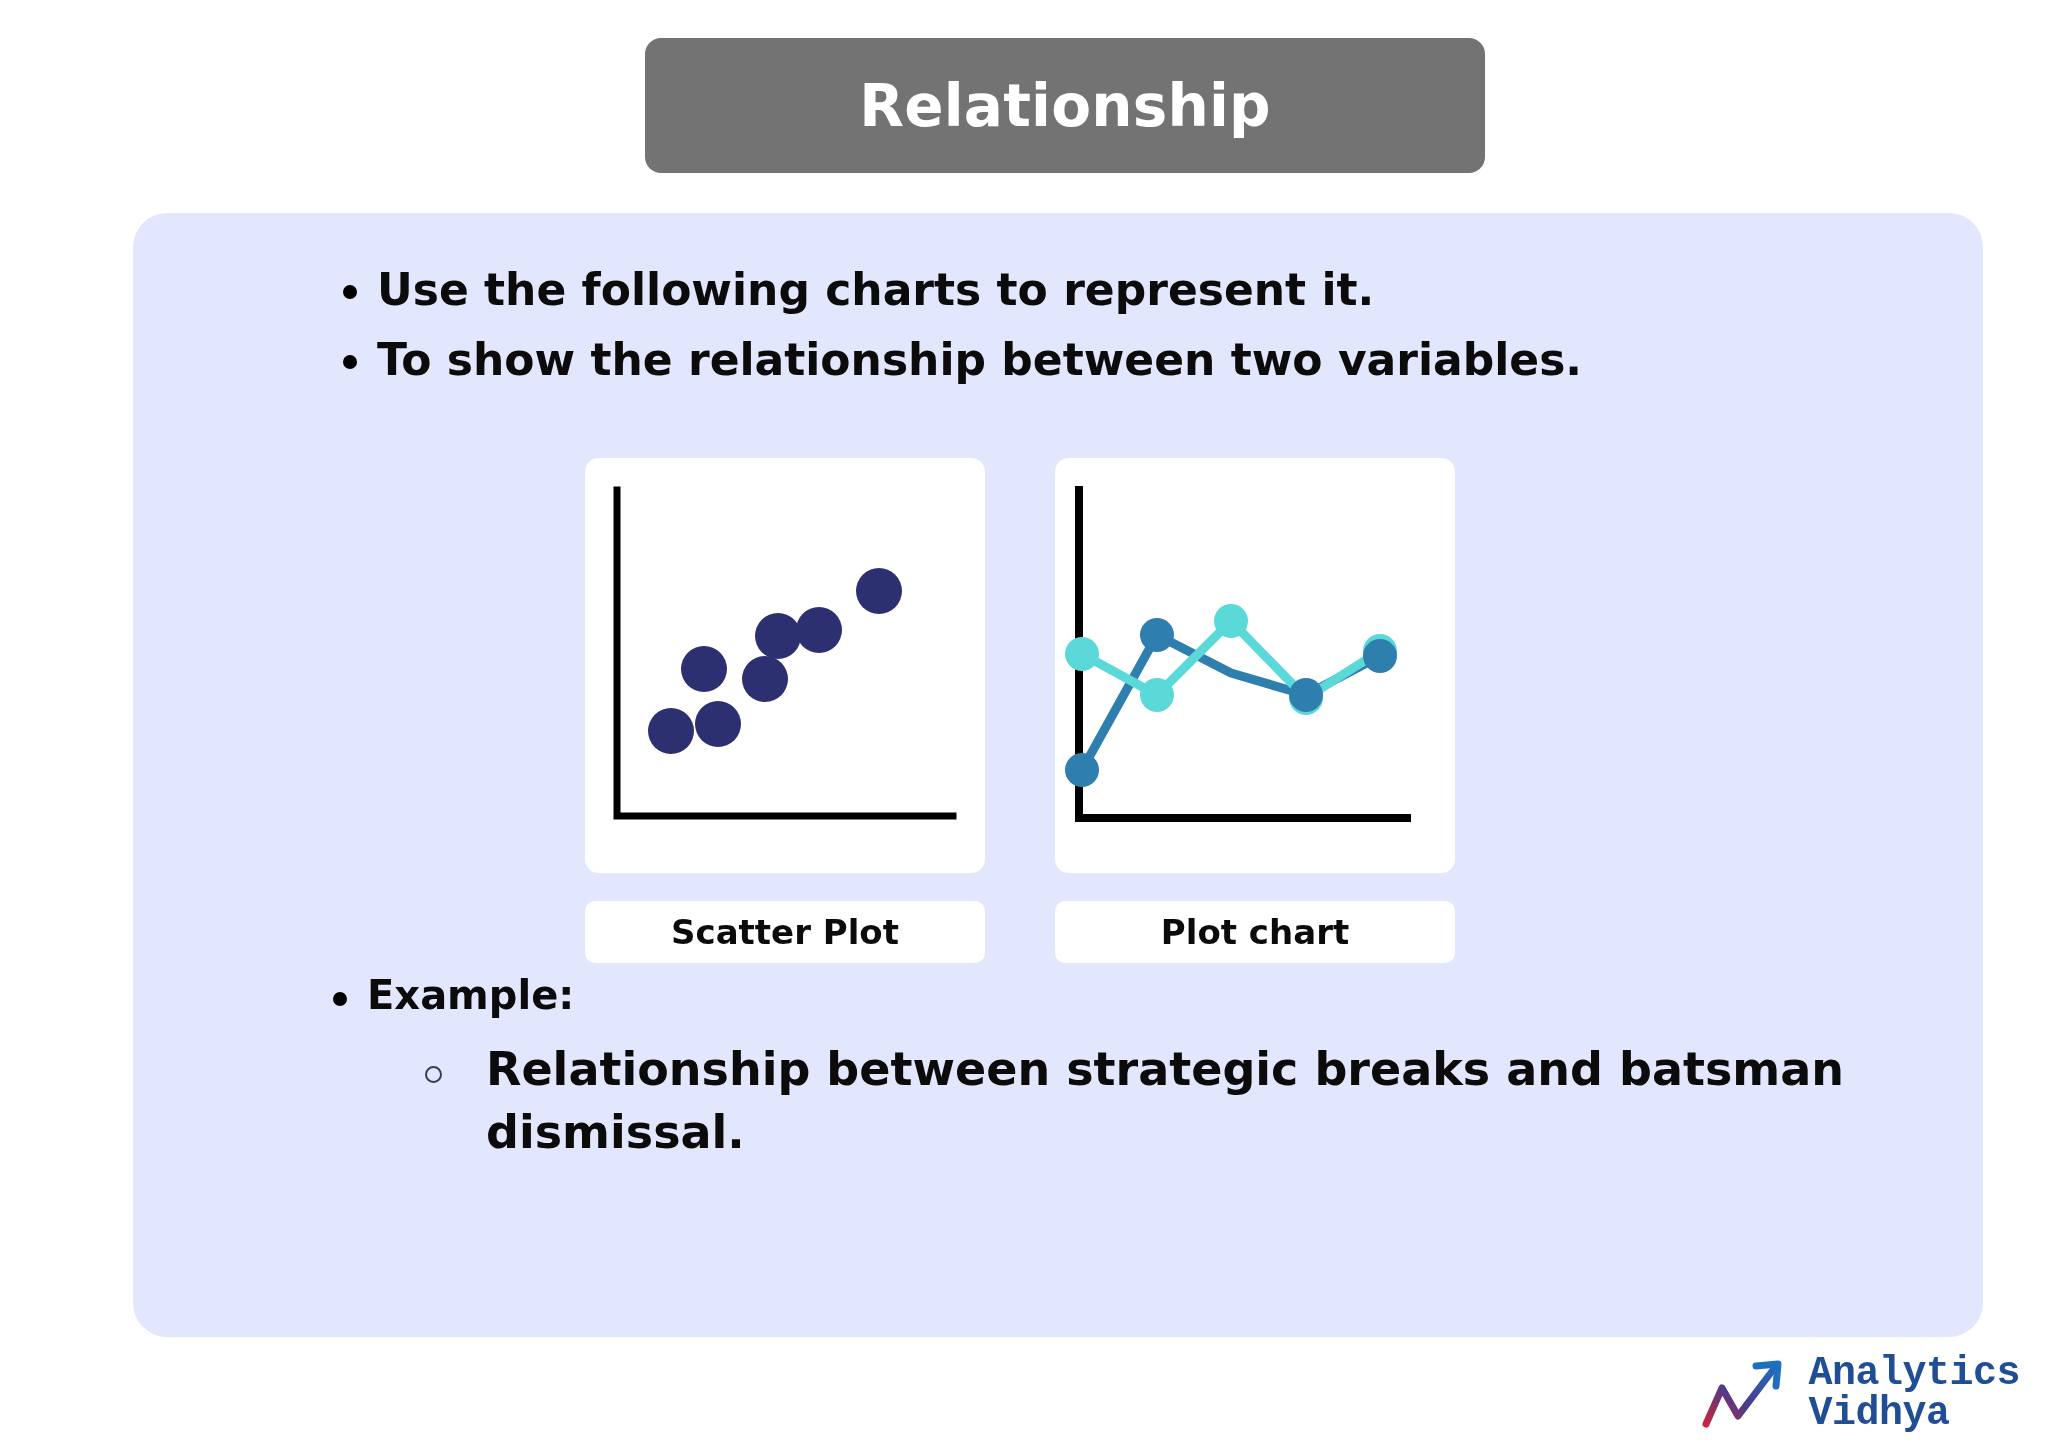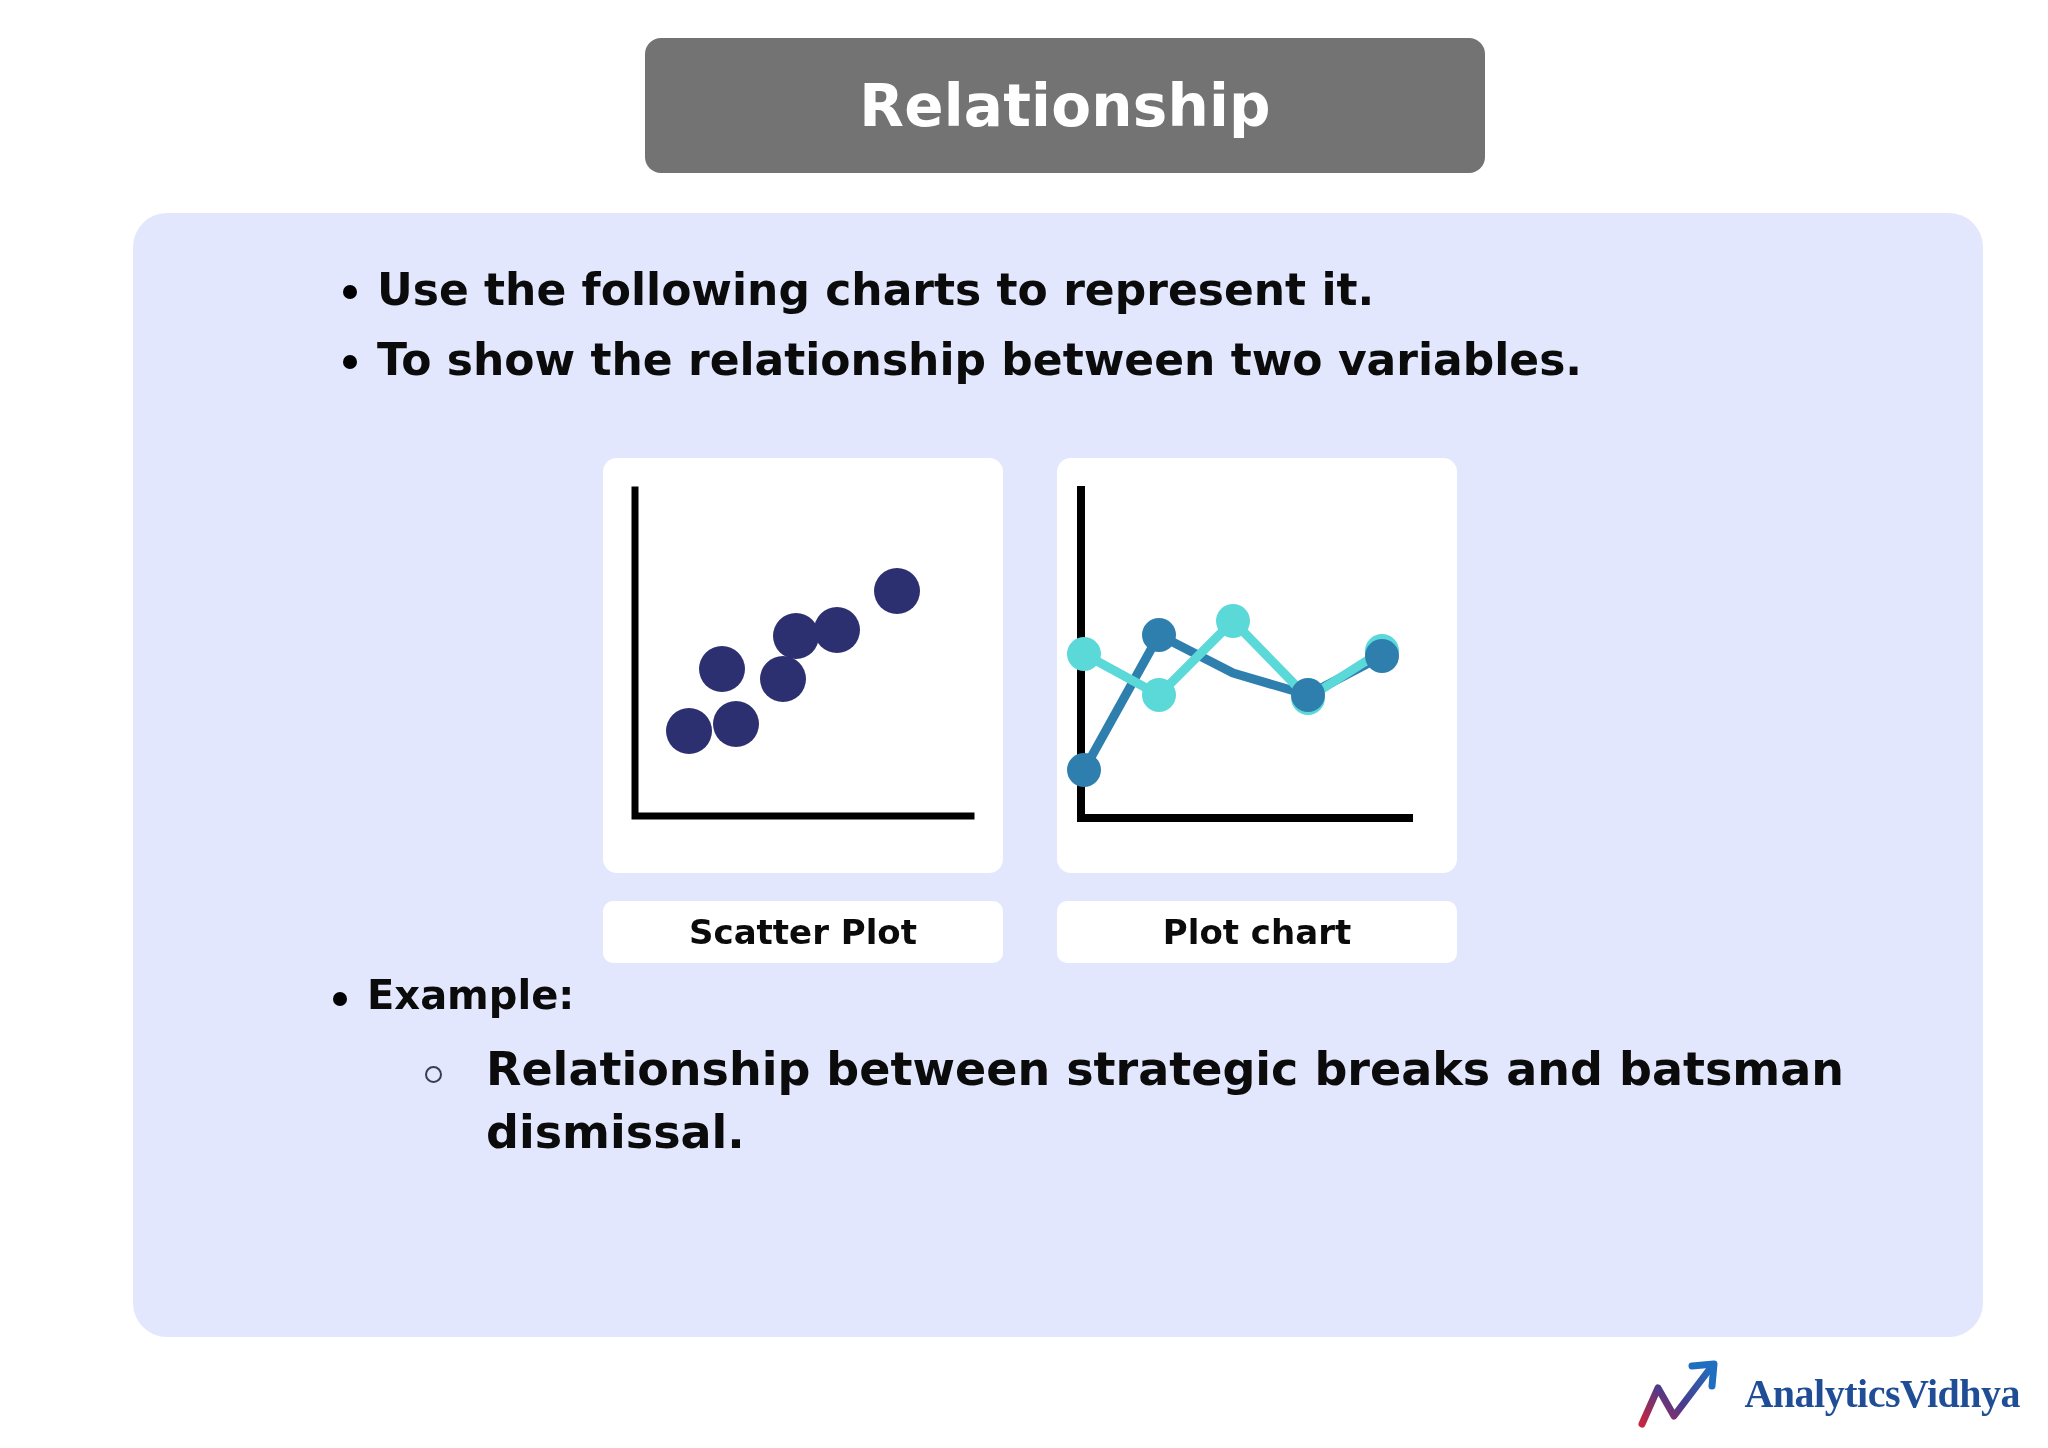--- a/index.html
+++ b/index.html
@@ -74,24 +74,24 @@
     font-size: 44px;
     font-weight: bold;
     color: #0b0b0b;
     line-height: 1.32;
     font-family: "DejaVu Sans", "Liberation Sans", sans-serif;
   }
 
   
   .charts-row {
     position: absolute;
-    left: 470px;
+    left: 452px;
     top: 245px;
     display: flex;
-    gap: 54px;
+    gap: 70px;
   }
   .chart-card-wrap {
     display: flex;
     flex-direction: column;
     align-items: stretch;
     width: 400px;
   }
   .chart-card {
     background: #ffffff;
     border-radius: 14px;
@@ -176,22 +176,23 @@
     align-items: center;
     gap: 12px;
   }
   .logo-mark {
     width: 96px;
     height: 80px;
     flex: 0 0 auto;
   }
   .logo-text {
     display: flex;
+    flex-direction: column;
     line-height: 1.0;
-    font-family: Liberation Serif, serif;
+    font-family: Liberation Mono, monospace;
   }
   .logo-text span {
     font-size: 40px;
     font-weight: bold;
     color: #1f4e96;
     letter-spacing: -0.5px;
   }
 </style>
 </head>
 <body>

